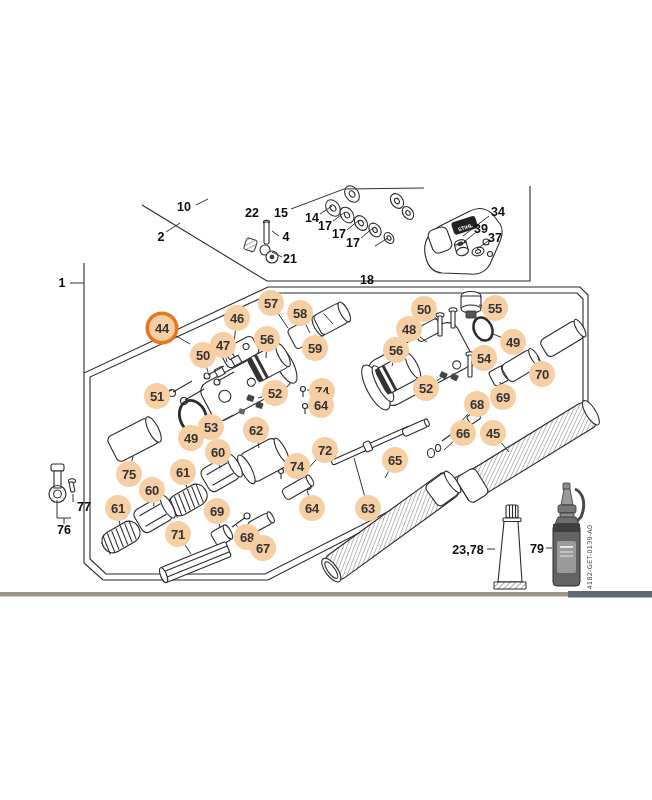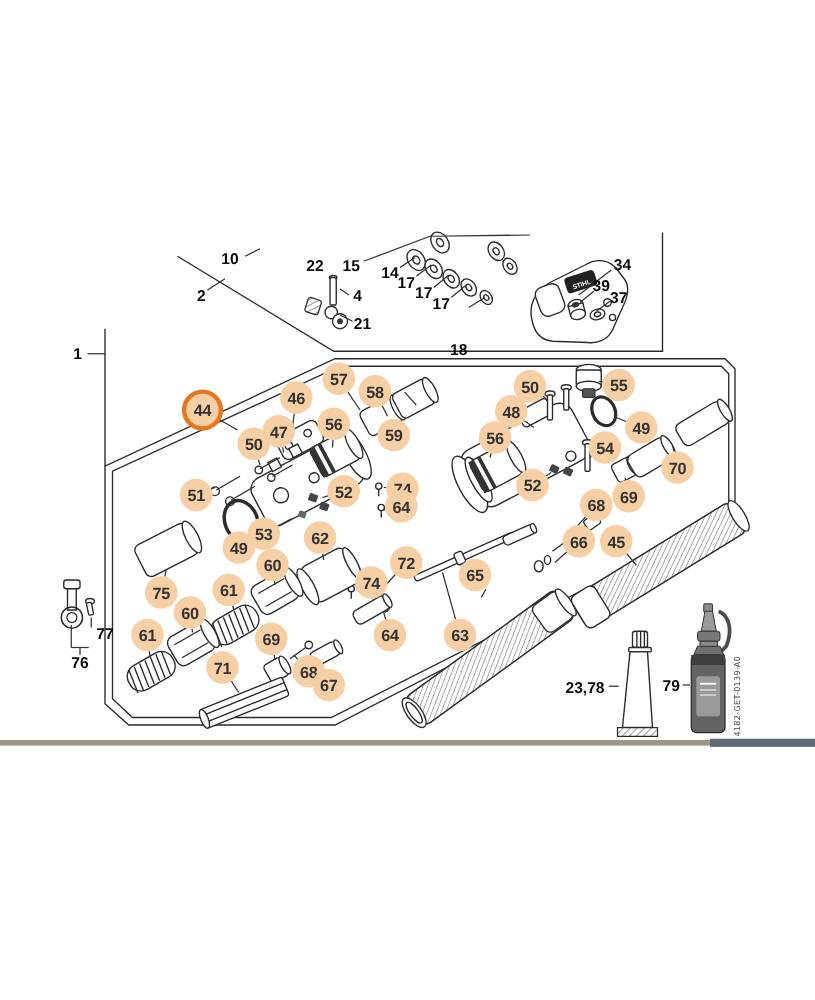--- a/index.html
+++ b/index.html
@@ -451,21 +451,21 @@
     <div class="callout" style="left: 471px; top: 345px; text-align: center;">54</div>
     <div class="callout" style="left: 413px; top: 375px;">52</div>
     <div class="callout" style="left: 529px; top: 361px;">70</div>
     <div class="callout" style="left: 490px; top: 384px;">69</div>
     <div class="callout" style="left: 464px; top: 391px;">68</div>
     <div class="callout" style="left: 450px; top: 420px;">66</div>
     <div class="callout" style="left: 480px; top: 420px;">45</div>
     <div class="callout" style="left: 312px; top: 437px;">72</div>
     <div class="callout" style="left: 284px; top: 453px;">74</div>
     <div class="callout" style="left: 299px; top: 495px;">64</div>
-    <div class="callout" style="left: 367px; top: 447px;">65</div>
+    <div class="callout" style="left: 382px; top: 447px;">65</div>
     <div class="callout" style="left: 355px; top: 495px;">63</div>
     <div class="callout" style="left: 116px; top: 461px;">75</div>
     <div class="callout" style="left: 205px; top: 439px;">60</div>
     <div class="callout" style="left: 170px; top: 459px;">61</div>
     <div class="callout" style="left: 139px; top: 477px;">60</div>
     <div class="callout" style="left: 105px; top: 495px;">61</div>
     <div class="callout" style="left: 204px; top: 498px;">69</div>
     <div class="callout" style="left: 165px; top: 521px;">71</div>
     <div class="callout" style="left: 234px; top: 524px;">68</div>
     <div class="callout" style="left: 250px; top: 535px;">67</div>

